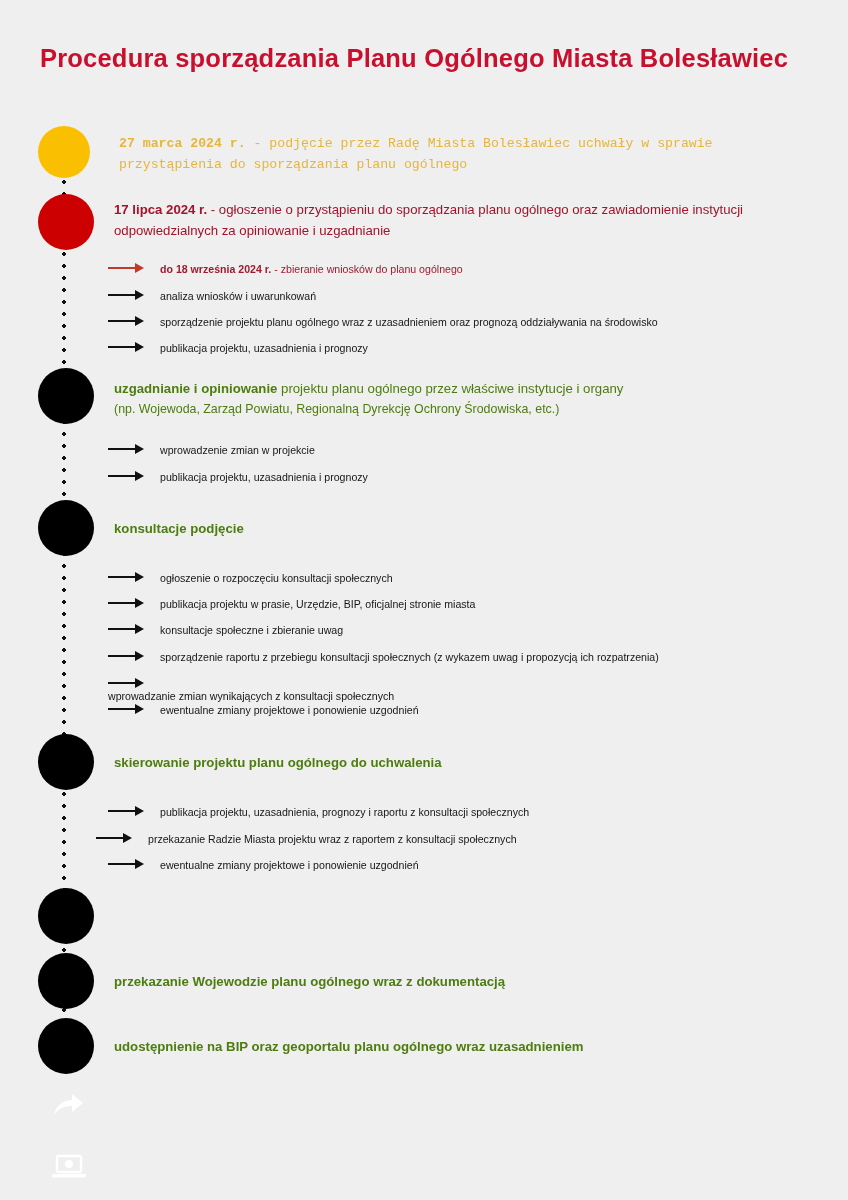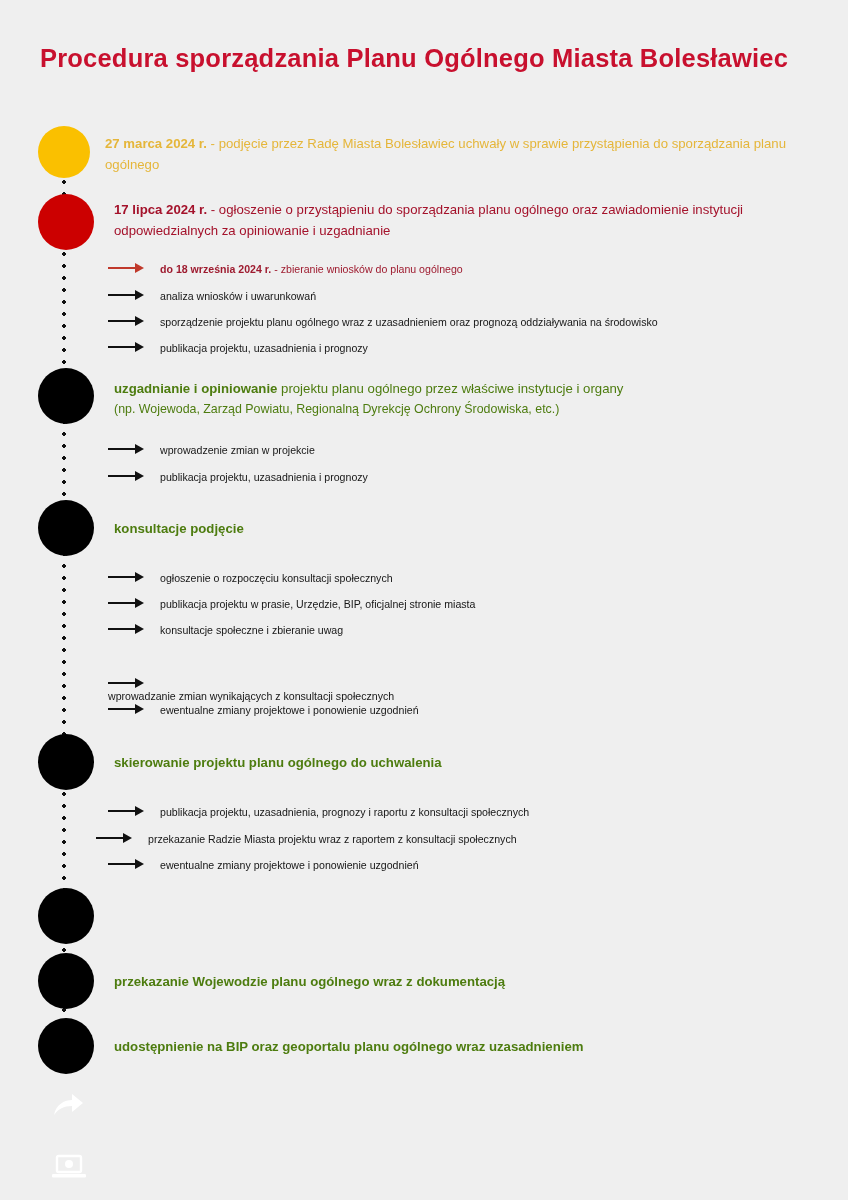--- a/index.html
+++ b/index.html
@@ -140,21 +140,21 @@
 </head>
 <body>
 
 <div id="page">
 
   <div class="page-title">Procedura sporządzania Planu Ogólnego Miasta Bolesławiec</div>
 
   <div class="rail"></div>
 
   <div class="node" style="left:38px; top:126px; width:52px; height:52px; background:#fac000;"></div>
-  <div class="entry" style="left:105px; top:133px; width:690px;">
+  <div class="entry" style="left:119px; top:133px; width:690px;font-family:Liberation Mono, monospace;">
     <div class="entry-text c-gold">
       <b>27 marca 2024 r.</b><span> - podjęcie przez Radę Miasta Bolesławiec uchwały w sprawie przystąpienia do sporządzania planu ogólnego</span>
     </div>
   </div>
 
   <div class="node" style="left:38px; top:194px; width:56px; height:56px; background:#cc0000;"></div>
   <div class="entry" style="left:114px; top:199px; width:690px;">
     <div class="entry-text c-red">
       <b>17 lipca 2024 r.</b><span> - ogłoszenie o przystąpieniu do sporządzania planu ogólnego oraz zawiadomienie instytucji odpowiedzialnych za opiniowanie i uzgadnianie</span>
     </div>
@@ -230,20 +230,27 @@
         <i class="head"></i>
       </span>
     <span class="subtext">publikacja projektu w prasie, Urzędzie, BIP, oficjalnej stronie miasta</span>
   </div>
   <div class="subrow" style="left:108px; top:623px;">
     <span class="arrow">
         <i class="shaft"></i>
         <i class="head"></i>
       </span>
     <span class="subtext">konsultacje społeczne i zbieranie uwag</span>
+  </div>
+  <div class="subrow" style="left:108px; top:650px;">
+    <span class="arrow">
+        <i class="shaft"></i>
+        <i class="head"></i>
+      </span>
+    <span class="subtext">sporządzenie raportu z przebiegu konsultacji społecznych (z wykazem uwag i propozycją ich rozpatrzenia)</span>
   </div>
   <div class="subrow" style="left:108px; top:677px;flex-direction:column;">
     <span class="arrow">
         <i class="shaft"></i>
         <i class="head"></i>
       </span>
     <span class="subtext">wprowadzanie zmian wynikających z konsultacji społecznych</span>
   </div>
   <div class="subrow" style="left:108px; top:703px;">
     <span class="arrow">

